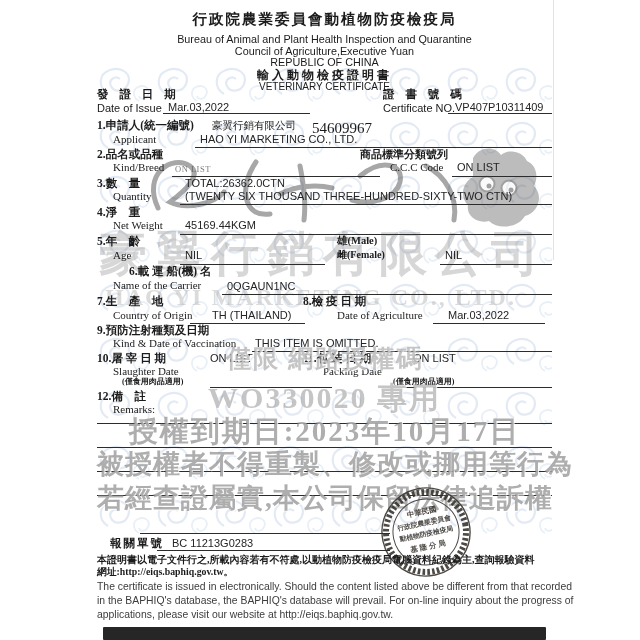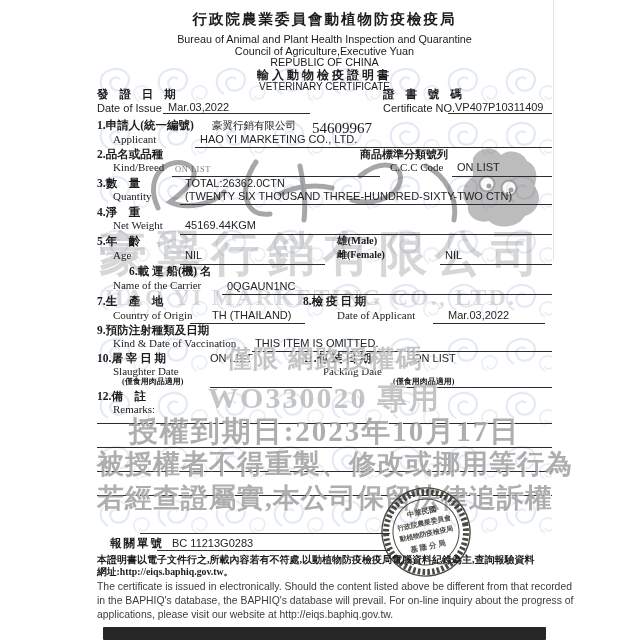--- a/index.html
+++ b/index.html
@@ -106,21 +106,21 @@
   <div class="abs zh" style="left:97px;top:266px;padding-left:32px;">6.載 運 船(機) 名</div>
   <div class="abs en" style="left:113px;top:280px;">Name of the Carrier</div>
   <div class="abs val" style="left:227px;top:281px;">0QGAUN1NC</div>
   <div class="ul" style="left:222px;top:294px;width:330px;"></div>
 
   <div class="abs zh" style="left:97px;top:296px;">7.生　產　地</div>
   <div class="abs zh" style="left:303px;top:296px;">8.檢 疫 日 期</div>
   <div class="abs en" style="left:113px;top:310px;">Country of Origin</div>
   <div class="abs val" style="left:212px;top:310px;">TH (THAILAND)</div>
   <div class="ul" style="left:190px;top:323px;width:115px;"></div>
-  <div class="abs en" style="left:337px;top:310px;">Date of Applicant</div>
+  <div class="abs en" style="left:337px;top:310px;">Date of Agriculture</div>
   <div class="abs val" style="left:448px;top:310px;">Mar.03,2022</div>
   <div class="ul" style="left:433px;top:323px;width:112px;"></div>
 
   <div class="abs zh" style="left:97px;top:325px;">9.預防注射種類及日期</div>
   <div class="abs en" style="left:113px;top:338px;">Kind &amp; Date of Vaccination</div>
   <div class="abs val" style="left:255px;top:338px;">THIS ITEM IS OMITTED.</div>
   <div class="ul" style="left:252px;top:351px;width:300px;"></div>
 
   <div class="abs zh" style="left:97px;top:353px;">10.屠 宰 日 期</div>
   <div class="abs val" style="left:210px;top:353px;">ON LIST</div>

